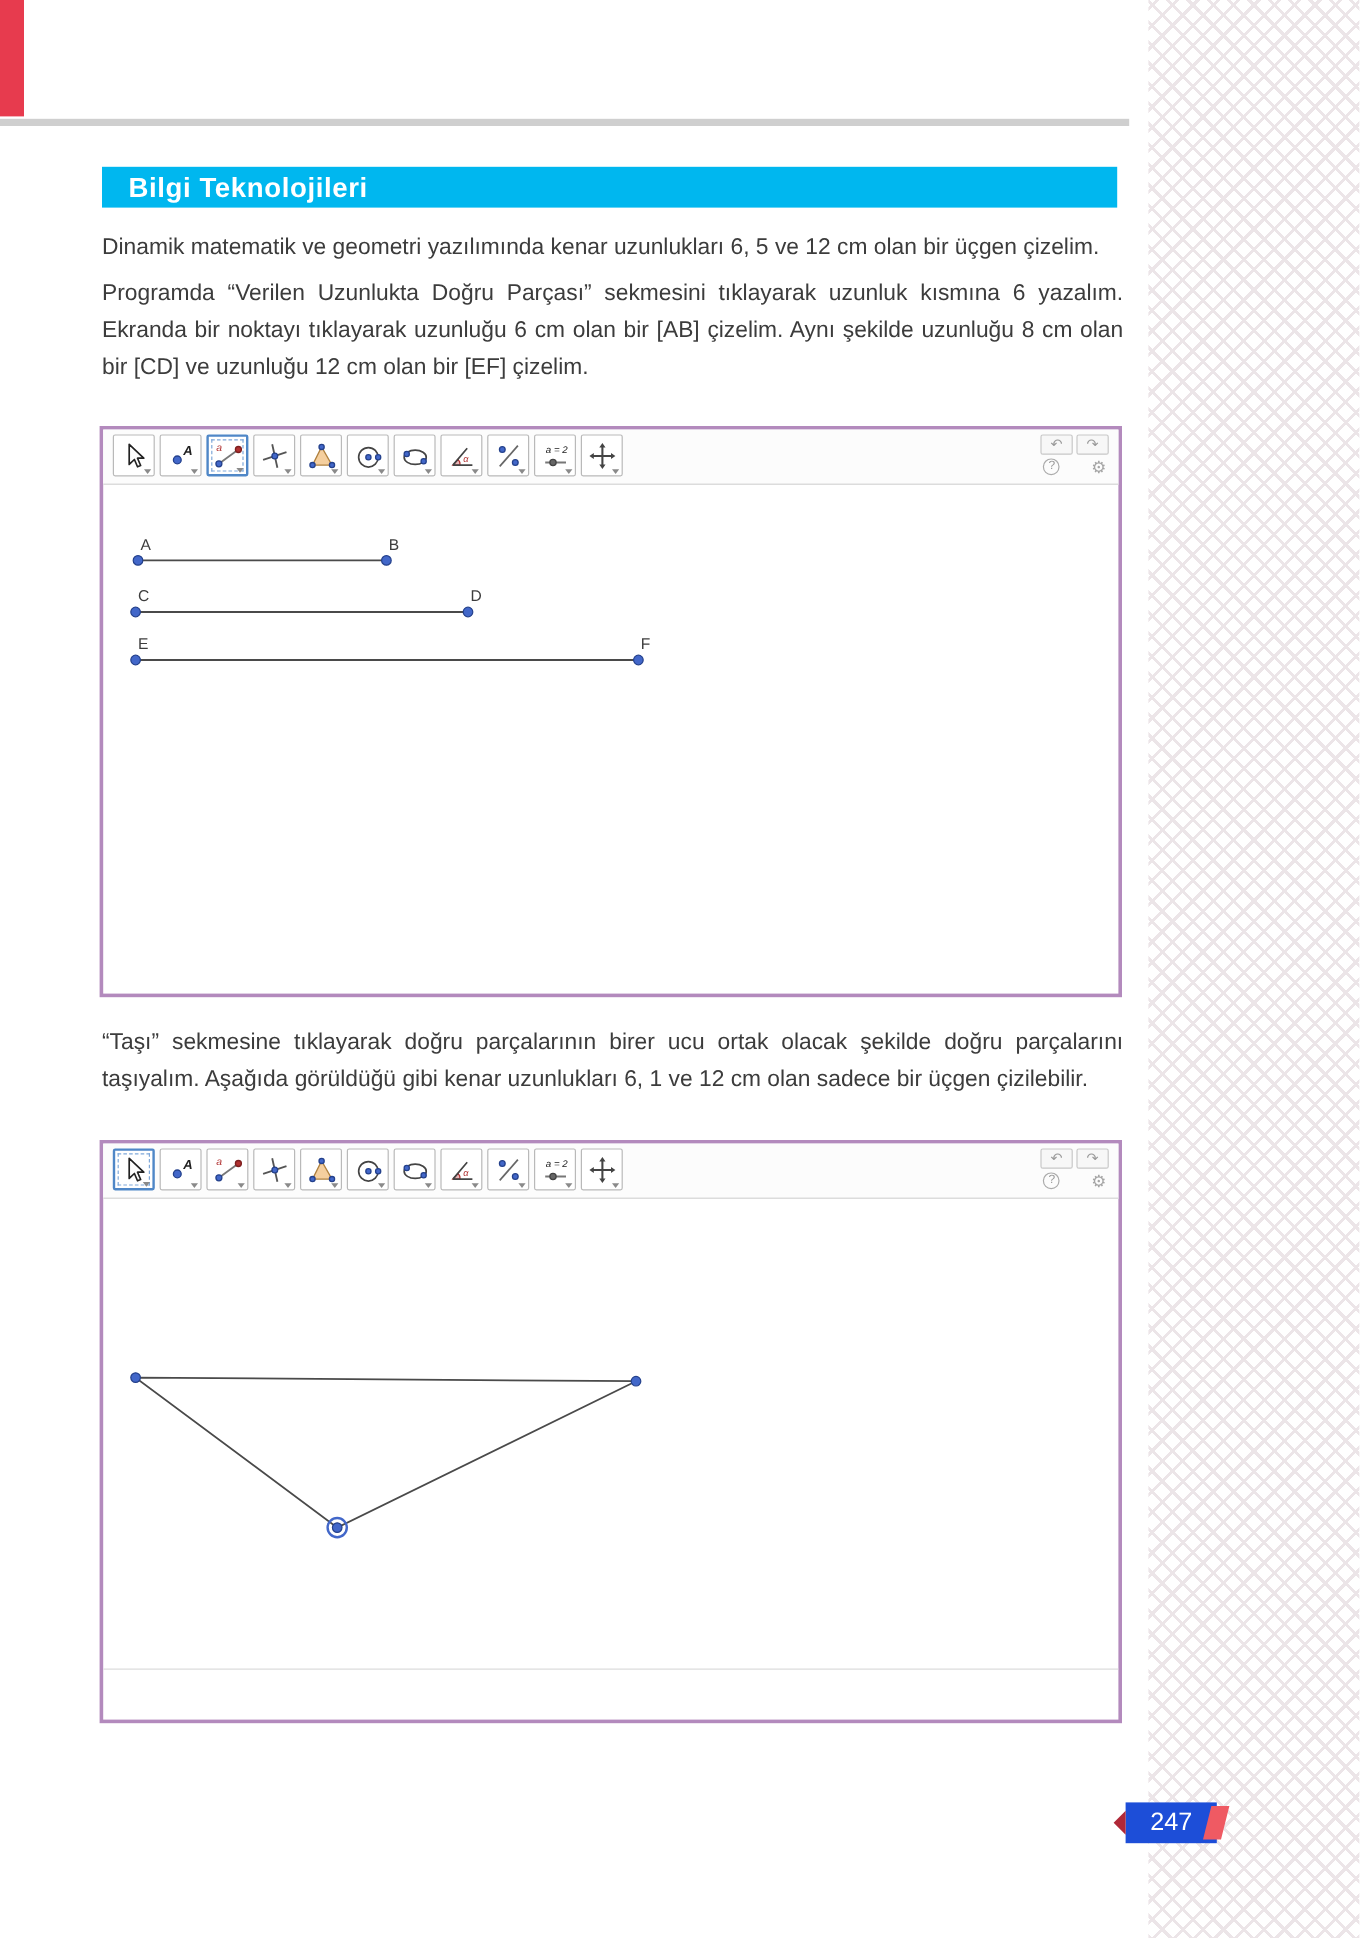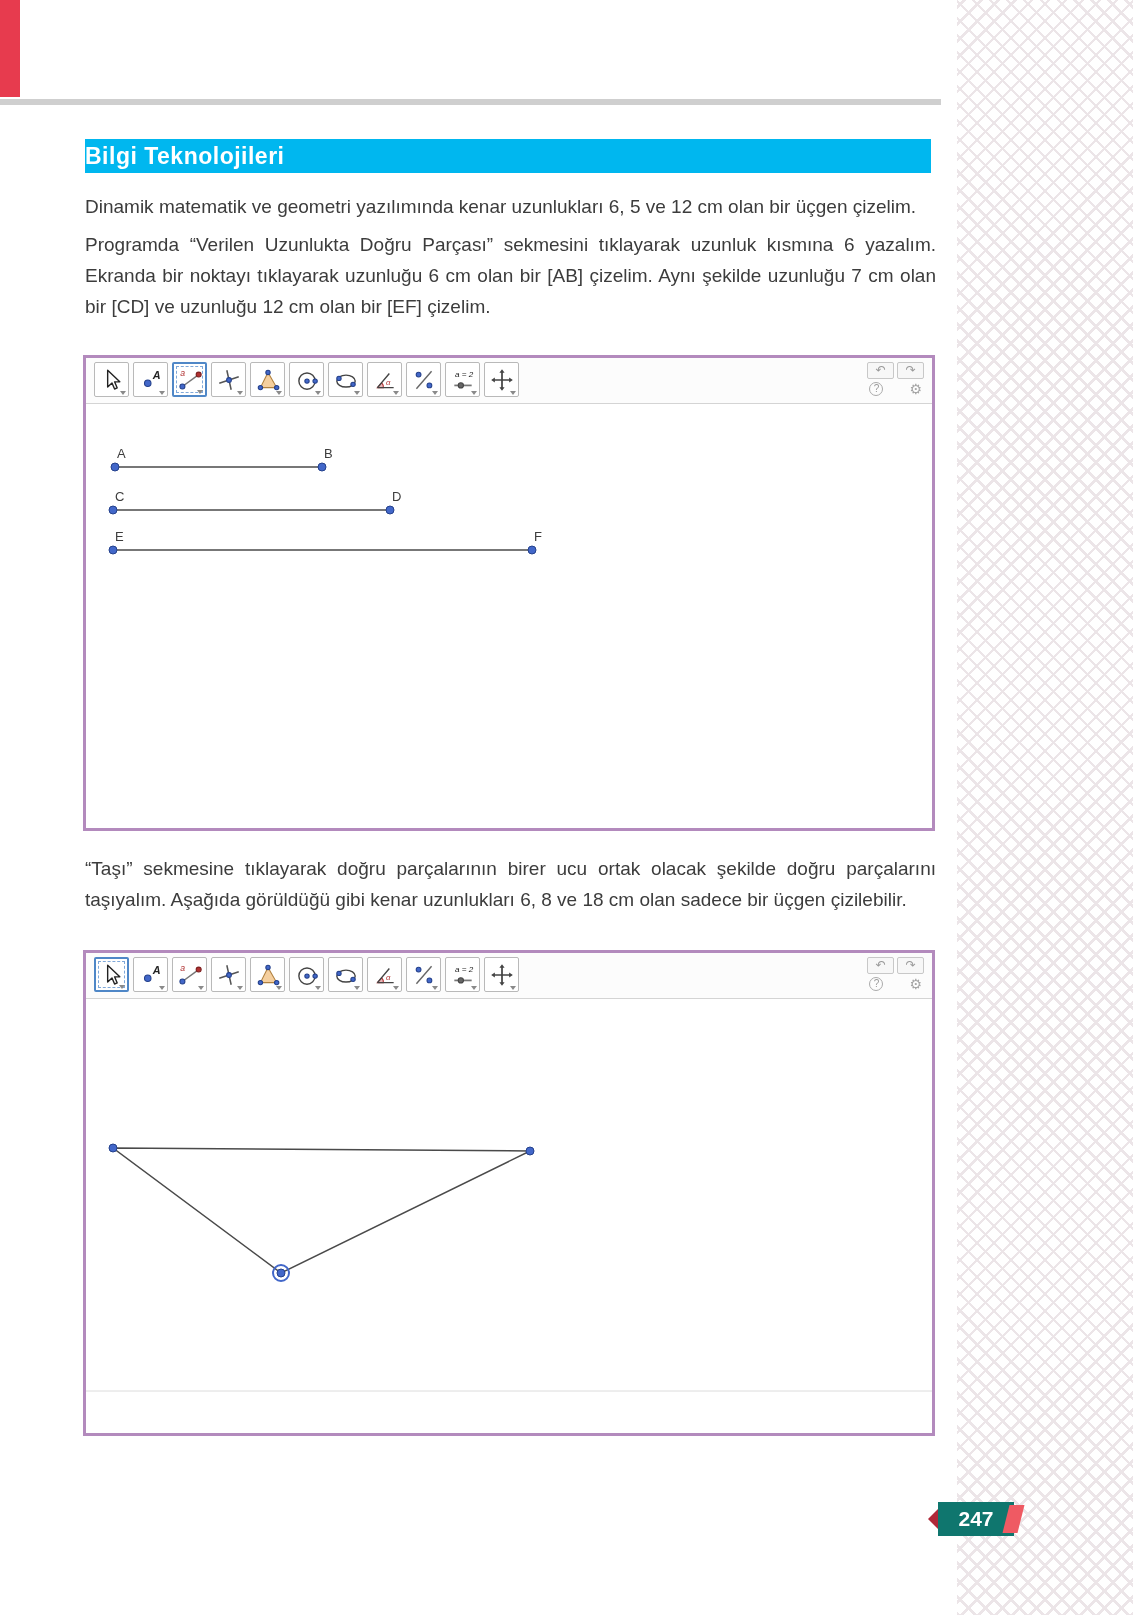--- a/index.html
+++ b/index.html
@@ -7,21 +7,21 @@
   body{position:relative;font-family:"Liberation Sans",sans-serif;background:#fff;overflow:hidden;color:#3c3c3c}
 
   .crosshatch{position:absolute;right:0;top:0;width:176px;height:1615px;
     background-image:
       repeating-linear-gradient(45deg,#ece5e8 0 2.5px,transparent 2.5px 12px),
       repeating-linear-gradient(-45deg,#ece5e8 0 2.5px,transparent 2.5px 12px);}
   .red-corner{position:absolute;left:0;top:0;width:20px;height:97px;background:#e73b4e}
   .top-rule{position:absolute;left:0;top:99px;width:941px;height:6px;background:#cfcfcf}
 
   .banner{position:absolute;left:85px;top:139px;width:846px;height:34px;background:#00b7ef;
-    color:#fff;font-size:23px;font-weight:bold;line-height:34px;letter-spacing:.5px}
+    color:#fff;font-size:23px;font-weight:bold;line-height:34px;padding-left:22px;letter-spacing:.5px}
 
   .para{position:absolute;left:85px;width:851px;font-size:19px;line-height:31px;text-align:justify}
   #p1{top:191px;text-align:left}
   #p2{top:229px}
   #p3{top:853px}
 
   .ggb{position:absolute;left:83px;width:852px;border:3px solid #b38abd;background:#fff}
   #ggb1{top:355px;height:476px}
   #ggb2{top:950px;height:486px}
 
@@ -40,39 +40,39 @@
   .ur-btn{width:27px;height:17px;border:1px solid #c8c8c8;background:#f7f7f7;color:#999;
     font-size:12px;line-height:15px;text-align:center;border-radius:2px;cursor:pointer}
   .hs-row{display:flex;gap:26px;align-items:center;padding-right:2px}
   .help-btn{width:14px;height:14px;border:1px solid #ababab;border-radius:50%;color:#999;
     font-size:10px;line-height:12px;text-align:center;cursor:pointer}
   .gear-btn{color:#a5a5a5;font-size:14px;line-height:14px;cursor:pointer}
 
   .ggb-canvas{position:absolute;left:0;top:47px;right:0;bottom:0}
   .ggb-canvas svg{width:100%;height:100%;display:block}
 
-  .badge{position:absolute;left:938px;top:1502px;width:76px;height:34px;background:#0f766e;color:#fff;
-    font-size:21px;font-weight:bold;display:flex;align-items:center;justify-content:center;z-index:2}
+  .badge{position:absolute;left:938px;top:1502px;width:76px;height:34px;background:#1d4ed8;color:#fff;
+    font-size:21px;font-weight:normal;display:flex;align-items:center;justify-content:center;z-index:2}
   .badge:before{content:"";position:absolute;left:-10px;top:7px;border-style:solid;
     border-width:10px 10px 10px 0;border-color:transparent #b02838 transparent transparent}
   .badge:after{content:"";position:absolute;right:-7px;top:3px;width:15px;height:28px;
     background:#ef5a63;transform:skewX(-14deg);z-index:-1}
 </style>
 </head>
 <body>
 
 <div class="crosshatch"></div>
 <div class="red-corner"></div>
 <div class="top-rule"></div>
 
 <div class="banner">Bilgi Teknolojileri</div>
 
 <p class="para" id="p1">Dinamik matematik ve geometri yazılımında kenar uzunlukları 6, 5 ve 12 cm olan bir üçgen çizelim.</p>
-<p class="para" id="p2">Programda “Verilen Uzunlukta Doğru Parçası” sekmesini tıklayarak uzunluk kısmına 6 yazalım. Ekranda bir noktayı tıklayarak uzunluğu 6 cm olan bir [AB] çizelim. Aynı şekilde uzunluğu 7 cm olan bir [CD] ve uzunluğu 12 cm olan bir [EF] çizelim.</p>
-<p class="para" id="p3">“Taşı” sekmesine tıklayarak doğru parçalarının birer ucu ortak olacak şekilde doğru parçalarını taşıyalım. Aşağıda görüldüğü gibi kenar uzunlukları 6, 8 ve 18 cm olan sadece bir üçgen çizilebilir.</p>
+<p class="para" id="p2">Programda “Verilen Uzunlukta Doğru Parçası” sekmesini tıklayarak uzunluk kısmına 6 yazalım. Ekranda bir noktayı tıklayarak uzunluğu 6 cm olan bir [AB] çizelim. Aynı şekilde uzunluğu 8 cm olan bir [CD] ve uzunluğu 12 cm olan bir [EF] çizelim.</p>
+<p class="para" id="p3">“Taşı” sekmesine tıklayarak doğru parçalarının birer ucu ortak olacak şekilde doğru parçalarını taşıyalım. Aşağıda görüldüğü gibi kenar uzunlukları 6, 1 ve 12 cm olan sadece bir üçgen çizilebilir.</p>
 
 <div class="ggb" id="ggb1">
   <div class="ggb-toolbar">
     <div class="ggb-tools">
         <div class="tool-btn">
           <svg viewBox="0 0 24 24">
             <path d="M8 3 L8 18.5 L12 14.7 L14.4 20.3 L16.8 19.3 L14.4 13.7 L19.2 13.7 Z" fill="#fdfdfd" stroke="#222" stroke-width="1.3" stroke-linejoin="round"></path>
           </svg>
           <span class="caret"></span>
         </div>

